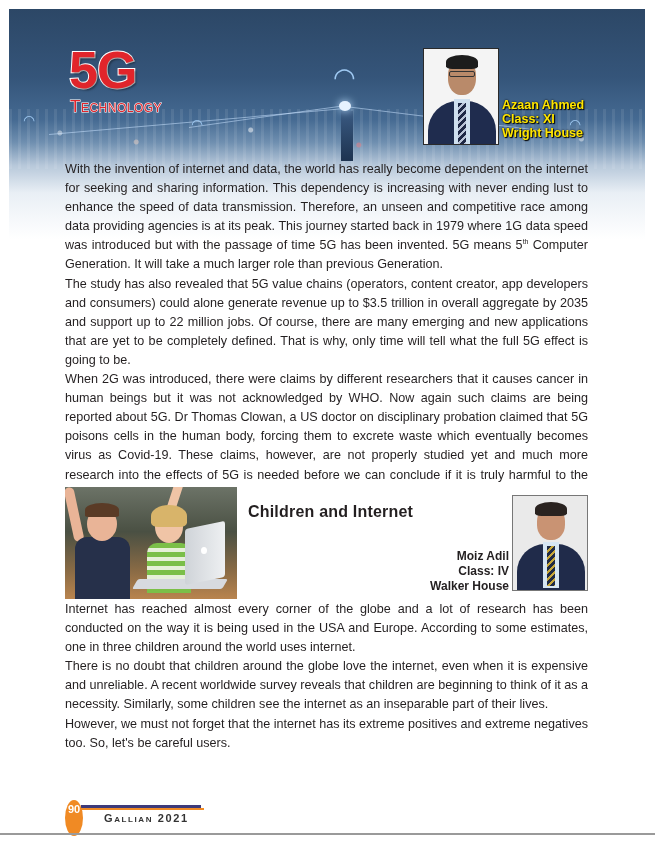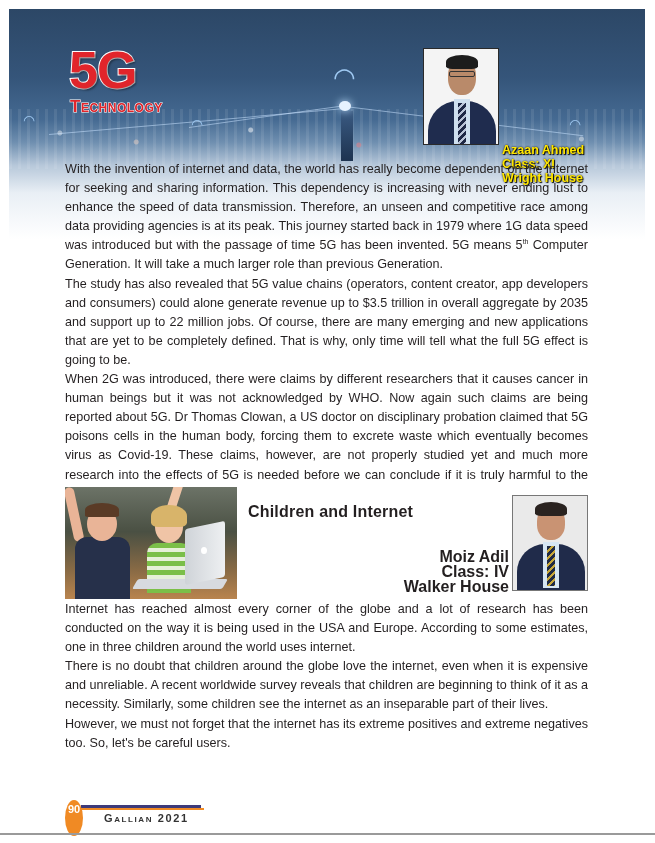--- a/index.html
+++ b/index.html
@@ -28,37 +28,37 @@
   .hub { position: absolute; left: 330px; top: 92px; width: 12px; height: 10px; border-radius: 50%; background: #e6f2ff; box-shadow: 0 0 8px #bfe0ff; }
   .wifi { position: absolute; color: #9fc9f2; font-size: 26px; line-height: 1; }
 
   .title-5g {
     position: absolute; left: 69px; top: 44px; font-size: 52px; font-weight: bold; color: #e1252b;
     letter-spacing: -1px; line-height: 1;
     -webkit-text-stroke: 2px #ffffff; paint-order: stroke fill;
     text-shadow: 2px 2px 2px rgba(0,0,0,.35);
   }
   .title-tech {
-    position: absolute; left: 70px; top: 98px; font-size: 17px; font-weight: bold; color: #e1252b;
+    position: absolute; left: 70px; top: 98px; font-size: 17px; font-weight: normal; color: #e1252b;
     font-variant: small-caps; letter-spacing: .5px; line-height: 1;
     -webkit-text-stroke: 1px #ffffff; paint-order: stroke fill;
   }
 
   .photo-1 {
     position: absolute; left: 423px; top: 48px; width: 76px; height: 97px;
     background: #f4f4f4; border: 1px solid #2a2a2a; overflow: hidden;
   }
   .p-head { position: absolute; left: 24px; top: 10px; width: 28px; height: 36px; border-radius: 45%; background: #b98a6a; }
   .p-hair { position: absolute; left: 22px; top: 6px; width: 32px; height: 14px; border-radius: 50% 50% 20% 20%; background: #1c1c1c; }
   .p-glasses { position: absolute; left: 25px; top: 22px; width: 26px; height: 6px; border: 1px solid #333; border-radius: 2px; }
   .p-suit { position: absolute; left: 4px; top: 52px; width: 68px; height: 50px; border-radius: 30px 30px 0 0; background: #1f2c4e; }
   .p-shirt { position: absolute; left: 30px; top: 50px; width: 16px; height: 45px; background: #cfe0ef; }
   .p-tie { position: absolute; left: 34px; top: 54px; width: 8px; height: 42px; background: repeating-linear-gradient(135deg, #1e2845 0 3px, #b9c3d6 3px 5px); }
 
-  .author-1 { position: absolute; left: 502px; top: 98px; font-size: 12.5px; font-weight: bold; line-height: 14px; color: #ffe600; text-shadow: 0 0 2px #000, 1px 1px 1px #000; margin-top: 45px; }
+  .author-1 { position: absolute; left: 502px; top: 98px; font-size: 12.5px; font-weight: bold; line-height: 14px; color: #ffe600; text-shadow: 0 0 2px #000, 1px 1px 1px #000; }
 
   .text-block { position: absolute; left: 65px; width: 523px; font-size: 12.6px; line-height: 19.1px; text-align: justify; color: #231f20; }
   .text-block p { margin: 0; }
   .article-1 { top: 160px; }
   .article-2 { top: 600px; }
   sup { font-size: 7px; vertical-align: super; line-height: 0; }
 
   .kids-photo {
     position: absolute; left: 65px; top: 487px; width: 172px; height: 112px; overflow: hidden;
     background: linear-gradient(180deg, #6c7367 0%, #4a5043 40%, #8a6b45 75%, #b9844e 100%);
@@ -69,21 +69,21 @@
   .k1-arm { position: absolute; left: 4px; top: 0; width: 10px; height: 55px; background: #e9b497; transform: rotate(-12deg); border-radius: 5px; }
   .k2-body { position: absolute; left: 82px; top: 56px; width: 44px; height: 50px; background: repeating-linear-gradient(180deg, #7bbf48 0 5px, #e6f0d8 5px 9px); border-radius: 10px 10px 0 0; }
   .k2-head { position: absolute; left: 90px; top: 24px; width: 28px; height: 32px; border-radius: 50%; background: #f0c4a6; }
   .k2-hair { position: absolute; left: 86px; top: 18px; width: 36px; height: 22px; border-radius: 50% 50% 20% 20%; background: #d8b46a; }
   .k2-arm { position: absolute; left: 104px; top: -6px; width: 9px; height: 40px; background: #f0c4a6; transform: rotate(18deg); border-radius: 5px; }
   .laptop-lid { position: absolute; left: 120px; top: 38px; width: 40px; height: 56px; background: linear-gradient(90deg,#cfd3d8,#eef0f2); transform: skewY(-12deg); border-radius: 3px; }
   .laptop-base { position: absolute; left: 70px; top: 92px; width: 90px; height: 10px; background: #d7dadf; transform: skewX(-30deg); border-radius: 2px; }
   .apple { position: absolute; left: 136px; top: 60px; width: 6px; height: 7px; background: #fff; border-radius: 50%; }
 
   .heading-2 { position: absolute; left: 248px; top: 503px; font-size: 16px; font-weight: bold; color: #231f20; letter-spacing: .2px; }
-  .author-2 { position: absolute; left: 400px; top: 549px; width: 109px; text-align: right; font-size: 16px; font-weight: bold; line-height: 15px; color: #231f20; }
+  .author-2 { position: absolute; left: 400px; top: 549px; width: 109px; text-align: right; font-size: 12px; font-weight: bold; line-height: 15px; color: #231f20; }
 
   .photo-2 { position: absolute; left: 512px; top: 495px; width: 76px; height: 96px; background: #eaeaea; border: 1px solid #777; overflow: hidden; }
   .b-head { position: absolute; left: 24px; top: 10px; width: 28px; height: 34px; border-radius: 45%; background: #c99373; }
   .b-hair { position: absolute; left: 22px; top: 6px; width: 32px; height: 14px; border-radius: 50% 50% 20% 20%; background: #2a2320; }
   .b-suit { position: absolute; left: 4px; top: 48px; width: 68px; height: 50px; border-radius: 28px 28px 0 0; background: #202b4a; }
   .b-shirt { position: absolute; left: 30px; top: 46px; width: 16px; height: 46px; background: #d6e6f3; }
   .b-tie { position: absolute; left: 34px; top: 50px; width: 8px; height: 40px; background: repeating-linear-gradient(135deg, #1f2a44 0 3px, #c7a73a 3px 5px); }
 
   .footer { position: absolute; left: 65px; top: 800px; width: 150px; height: 30px; }
   .page-badge { position: absolute; left: 0; top: 0; width: 18px; height: 36px; border-radius: 50%; background: #f08a24; color: #fff; font-size: 11px; font-weight: bold; text-align: center; line-height: 18px; }

